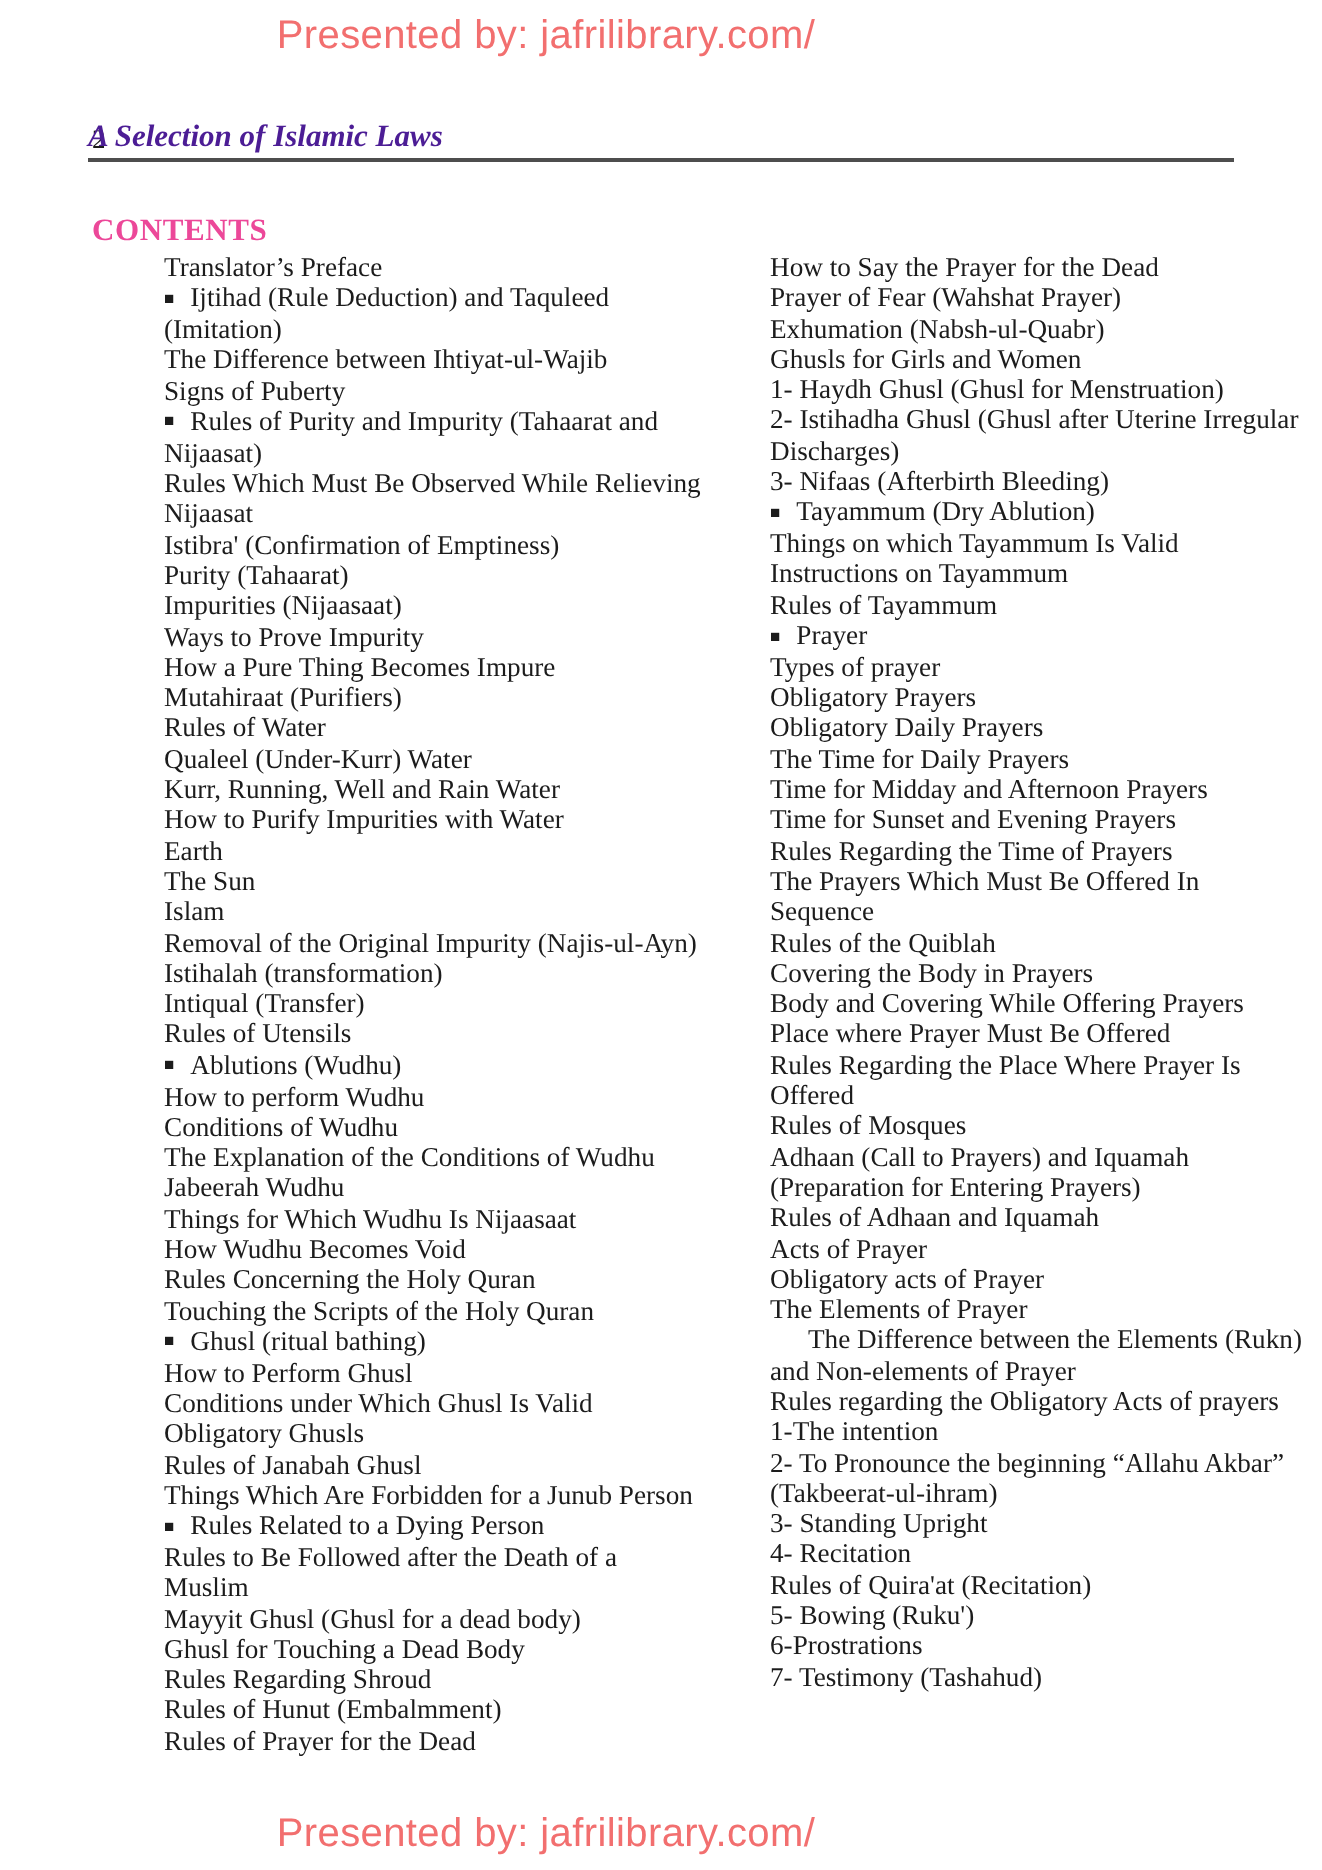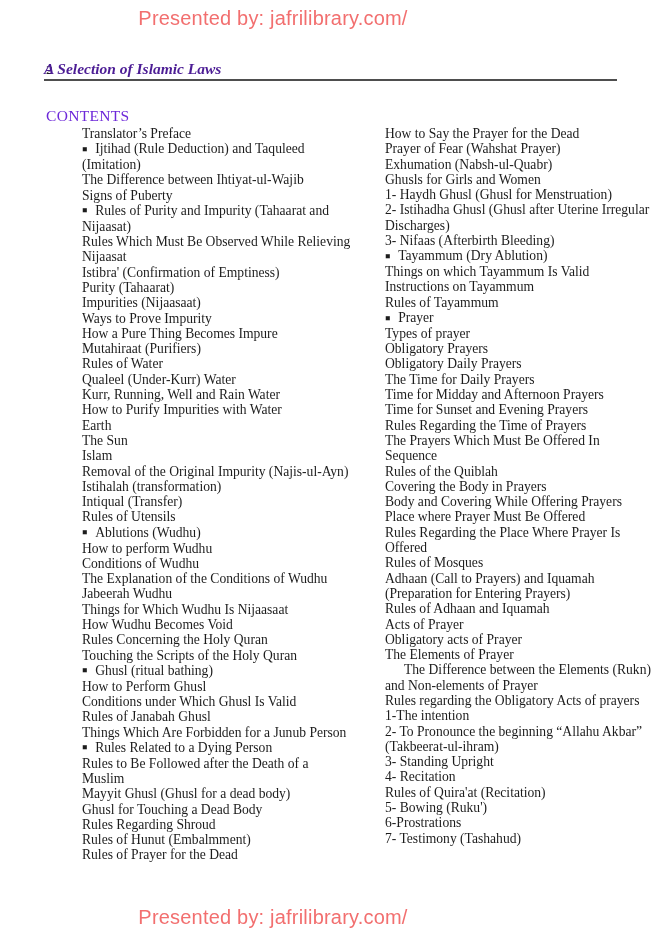--- a/index.html
+++ b/index.html
@@ -30,23 +30,23 @@
   }
   .page-title{
     position:absolute;left:0;right:0;bottom:1px;
     text-align:left;
     font-weight:bold;font-style:italic;
     font-size:15.5px;
     color:#4c1d95;
   }
   .contents-heading{
     position:absolute;left:46px;top:107px;
-    font-weight:normal;
+    font-weight:bold;
     font-size:15.5px;
-    color:#6d28d9;
+    color:#ec4899;
     letter-spacing:0.3px;
   }
   .columns{
     position:absolute;left:46px;top:126px;right:10px;
     display:flex;flex-direction:row;
   }
   .col-left{width:303px;flex:0 0 303px;margin-left:36px;}
   .col-right{flex:1 1 auto;}
   .toc-line{
     font-size:13.6px;
@@ -107,20 +107,21 @@
       <div class="toc-line">Conditions of Wudhu</div>
       <div class="toc-line">The Explanation of the Conditions of Wudhu</div>
       <div class="toc-line">Jabeerah Wudhu</div>
       <div class="toc-line">Things for Which Wudhu Is Nijaasaat</div>
       <div class="toc-line">How Wudhu Becomes Void</div>
       <div class="toc-line">Rules Concerning the Holy Quran</div>
       <div class="toc-line">Touching the Scripts of the Holy Quran</div>
       <div class="toc-line"><span class="bullet">■</span>Ghusl (ritual bathing)</div>
       <div class="toc-line">How to Perform Ghusl</div>
       <div class="toc-line">Conditions under Which Ghusl Is Valid</div>
+      <div class="toc-line">Obligatory Ghusls</div>
       <div class="toc-line">Rules of Janabah Ghusl</div>
       <div class="toc-line">Things Which Are Forbidden for a Junub Person</div>
       <div class="toc-line"><span class="bullet">■</span>Rules Related to a Dying Person</div>
       <div class="toc-line">Rules to Be Followed after the Death of a</div>
       <div class="toc-line">Muslim</div>
       <div class="toc-line">Mayyit Ghusl (Ghusl for a dead body)</div>
       <div class="toc-line">Ghusl for Touching a Dead Body</div>
       <div class="toc-line">Rules Regarding Shroud</div>
       <div class="toc-line">Rules of Hunut (Embalmment)</div>
       <div class="toc-line">Rules of Prayer for the Dead</div>

